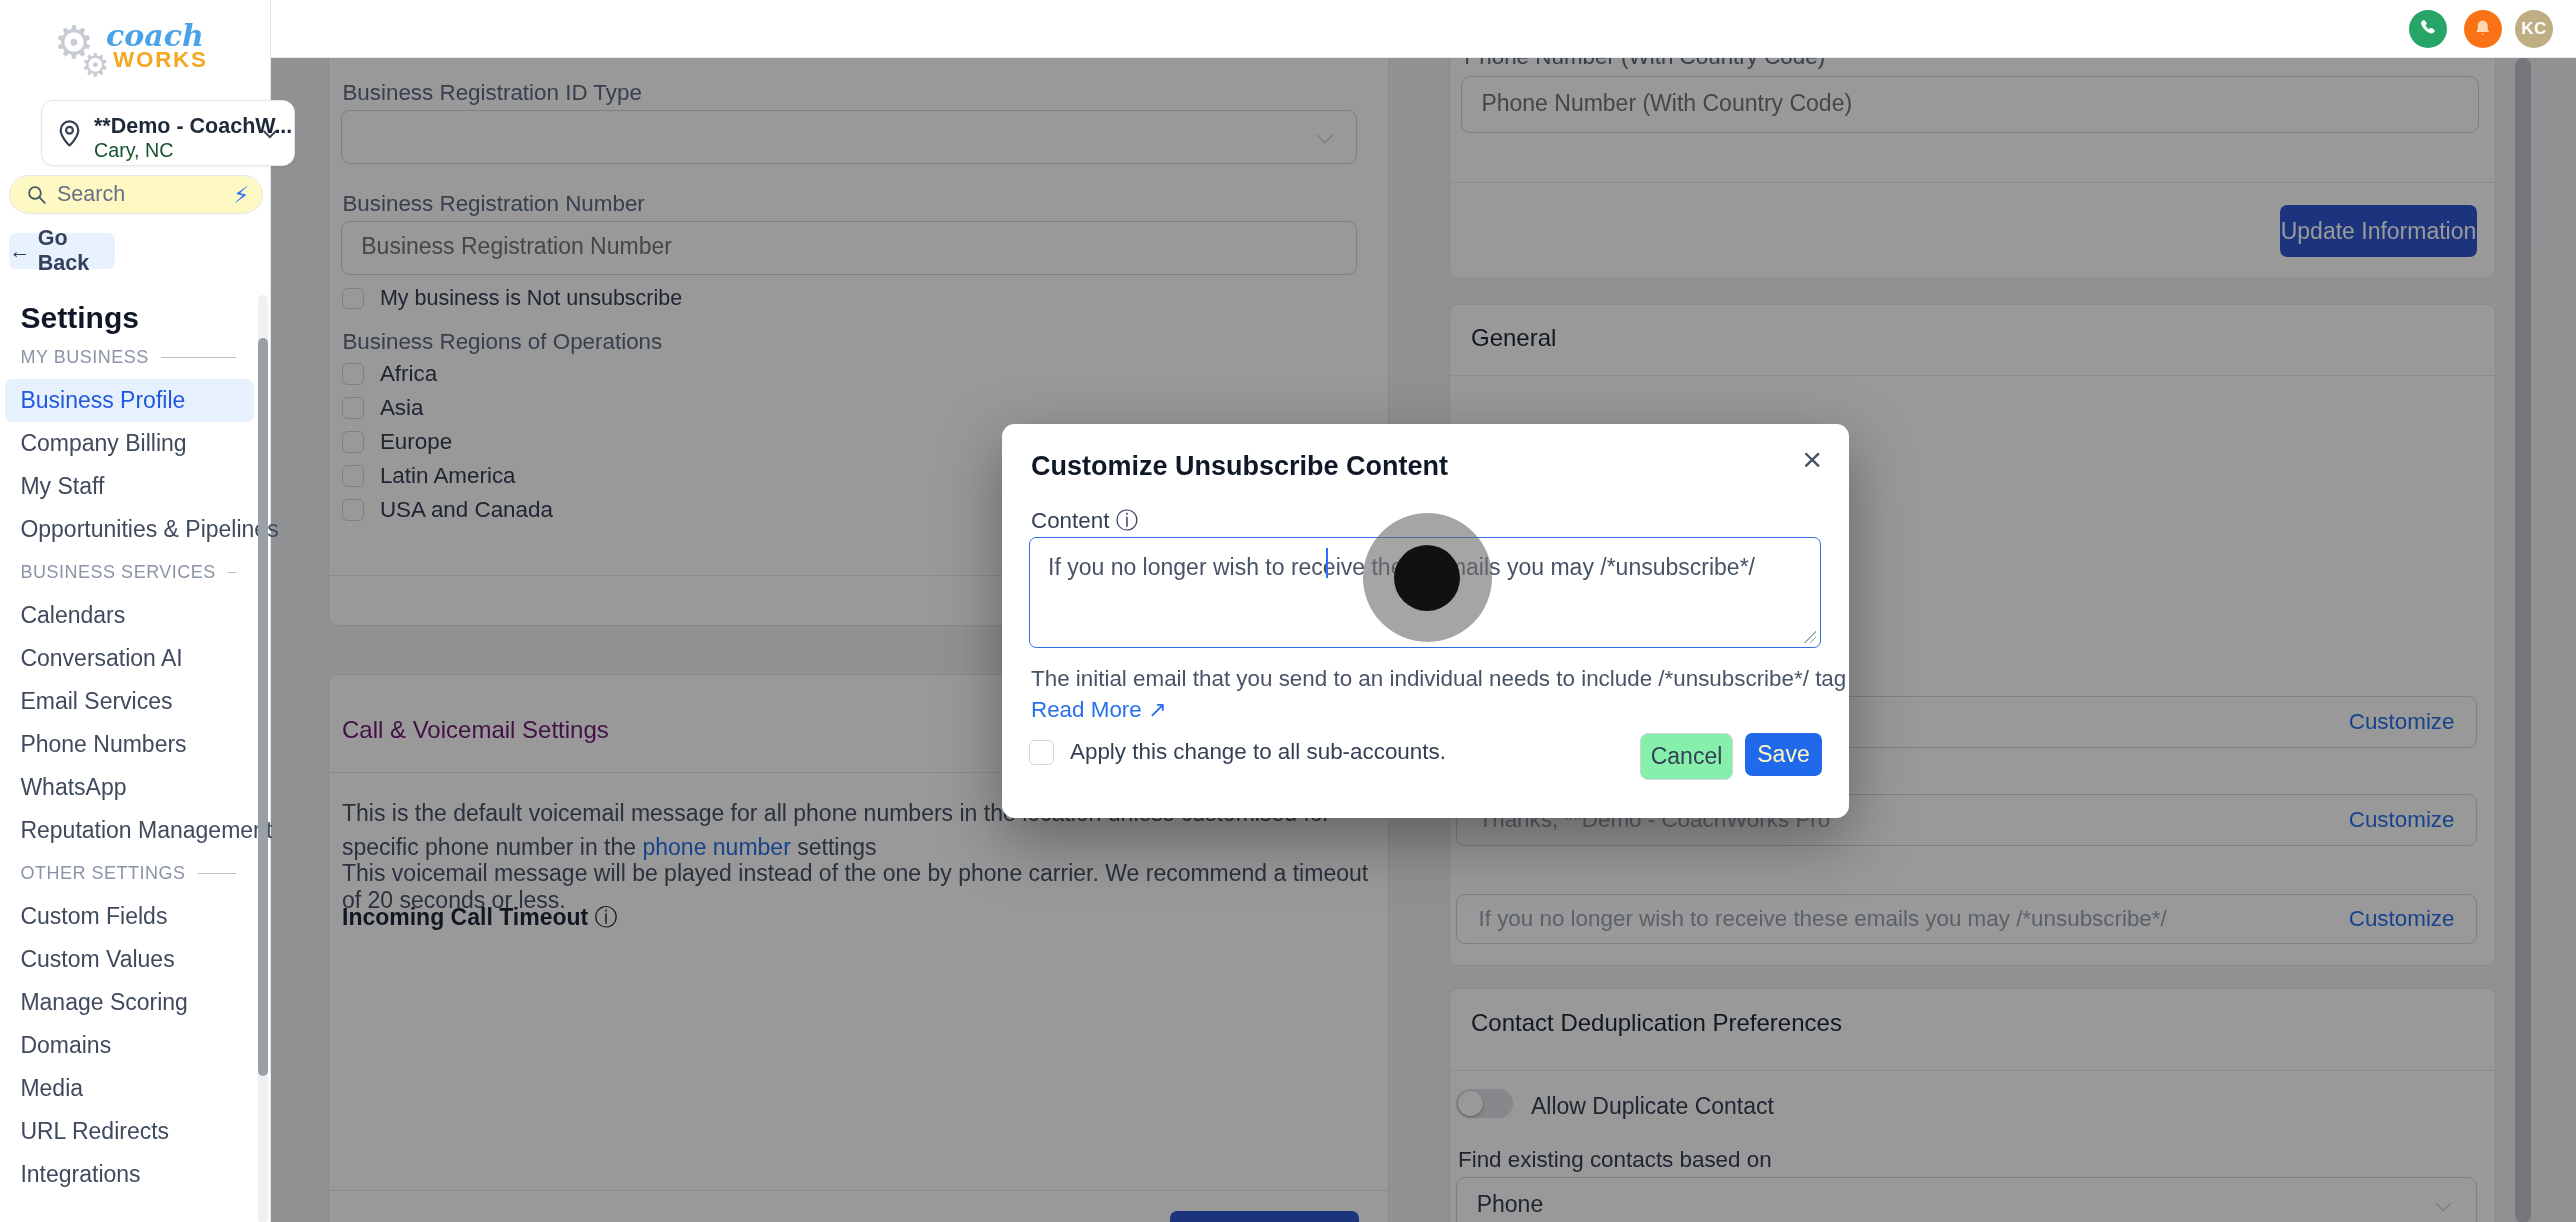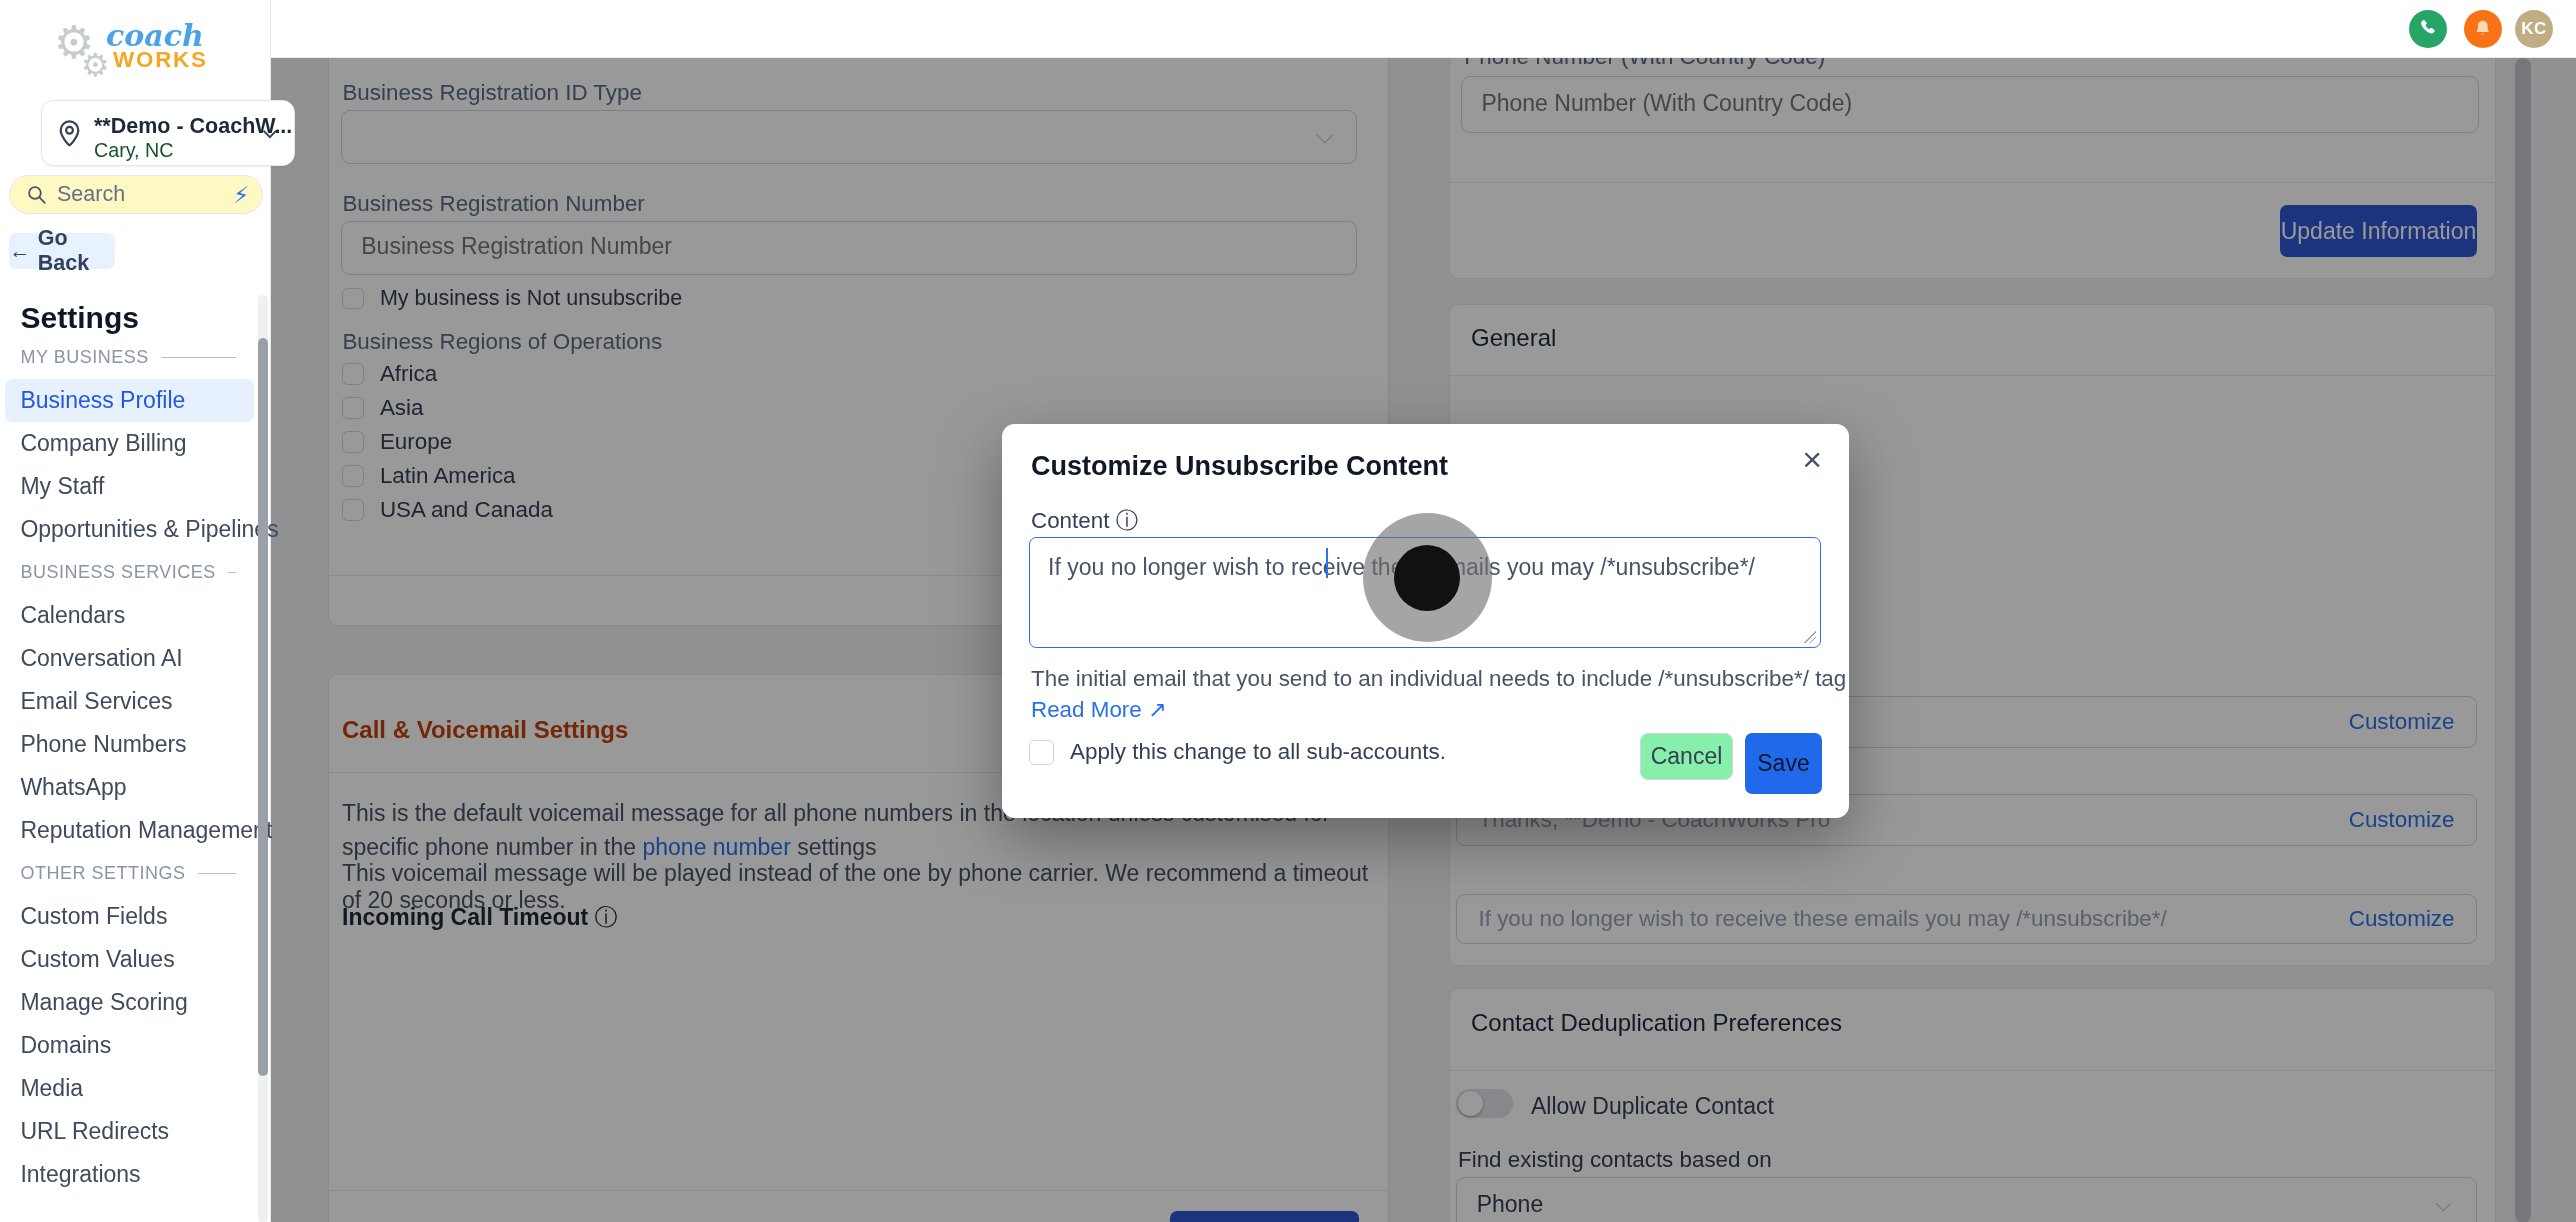--- a/index.html
+++ b/index.html
@@ -74,21 +74,21 @@
   .m-title { position:absolute; left:29px; top:27px; font-size:27px; font-weight:600; color:#101828; }
   .m-close { position:absolute; right:27px; top:18px; font-size:34px; color:#475467; cursor:pointer; line-height:1; }
   .m-label { position:absolute; left:29px; top:81px; font-size:22.4px; color:#344054; }
   .m-ta { position:absolute; left:27px; top:113px; width:792px; height:111px; border:1.3px solid #2E6BE5; border-radius:7.2px; padding:14.3px 18px; font-size:23px; color:#475467; line-height:30px; }
   .m-resize { position:absolute; right:3.6px; bottom:3.6px; width:14.3px; height:14.3px; background:linear-gradient(135deg,transparent 0 55%,#9aa 55% 62%,transparent 62% 75%,#9aa 75% 82%,transparent 82%); }
   .caret { position:absolute; left:324px; top:124px; width:1.8px; height:30px; background:#2970FF; }
   .m-helper { position:absolute; left:29px; top:242px; font-size:22.4px; color:#475467; }
   .m-read { position:absolute; left:29px; top:272px; font-size:22.4px; color:#2970EB; cursor:pointer; }
   .m-apply { position:absolute; left:27px; top:315px; display:flex; align-items:center; gap:16px; font-size:22.4px; color:#344054; }
   .m-cancel { position:absolute; left:638px; top:309px; width:93px; height:47px; background:#86efac; border:0.9px solid #D0D5DD; border-radius:8px; font-size:23px; color:#344054; cursor:pointer; font-family:inherit; }
-  .m-save { position:absolute; left:743px; top:309px; width:77px; height:61px; background:#2169EB; border:none; border-radius:7.2px; font-size:23px; color:#0f172a; font-weight:500; cursor:pointer; font-family:inherit; }
+  .m-save { position:absolute; left:743px; top:309px; width:77px; height:43px; background:#2169EB; border:none; border-radius:7.2px; font-size:23px; color:#fef9c3; font-weight:500; cursor:pointer; font-family:inherit; }
 
   .cursor-outer { position:absolute; left:1363px; top:513px; width:129px; height:129px; border-radius:50%; background:rgba(110,110,110,.62); z-index:30; }
   .cursor-inner { position:absolute; left:1394px; top:545px; width:66px; height:66px; border-radius:50%; background:#111; z-index:31; }
 
   .pagesb { position:absolute; left:2515px; top:58px; width:16px; height:1165px; background:#C3C7CC; border-radius:8px; z-index:1; }
   input { font-family:inherit; }
 </style>
 </head>
 <body>
 
@@ -214,21 +214,21 @@
         </div>
         <div style="display: flex; align-items: center; gap: 16px; height: 34px; font-size: 22.4px; color: rgb(52, 64, 84);">
           <div class="cb" style="width: 21.5px; height: 21.5px;"></div>
           <span>USA and Canada</span>
         </div>
       </div>
     <div class="divider" style="left:0; top:547px; width:1059px;"></div>
   </div>
 
   <div class="card" style="left:328px; top:674px; width:1061px; height:590px;"></div>
-  <div class="abs" style="left:342px; top:716px; font-size:24px; color:#c2410c; z-index:1;font-weight:bold;">Call &amp; Voicemail Settings</div>
+  <div class="abs" style="left:342px; top:716px; font-size:24px; color:#701a75; z-index:1;">Call &amp; Voicemail Settings</div>
   <div class="divider" style="left:329px; top:772px; width:1059px; z-index:1;"></div>
   <div class="abs" style="left:342px; top:796px; width:1029px; font-size:23px; line-height:34px; color:#475467; z-index:1;"><span>This is the default voicemail message for all phone numbers in the location unless customised for specific phone number in the </span><span class="linkblue">phone number </span><span>settings</span></div>
   <div class="abs" style="left:342px; top:860px; width:1029px; font-size:23px; color:#475467; z-index:1;">This voicemail message will be played instead of the one by phone carrier. We recommend a timeout of 20 seconds or less.</div>
   <div class="abs" style="left:342px; top:902px; font-size:23px; font-weight:600; color:#1D2939; z-index:1;"><span>Incoming Call Timeout</span> <span style="font-weight:400;">ⓘ</span></div>
 
   <div class="slider-box">
     <div class="track"></div>
     <div class="dot" style="left:390px;"></div>
     <div class="dot" style="left:569px;"></div>
     <div class="handle"></div>

